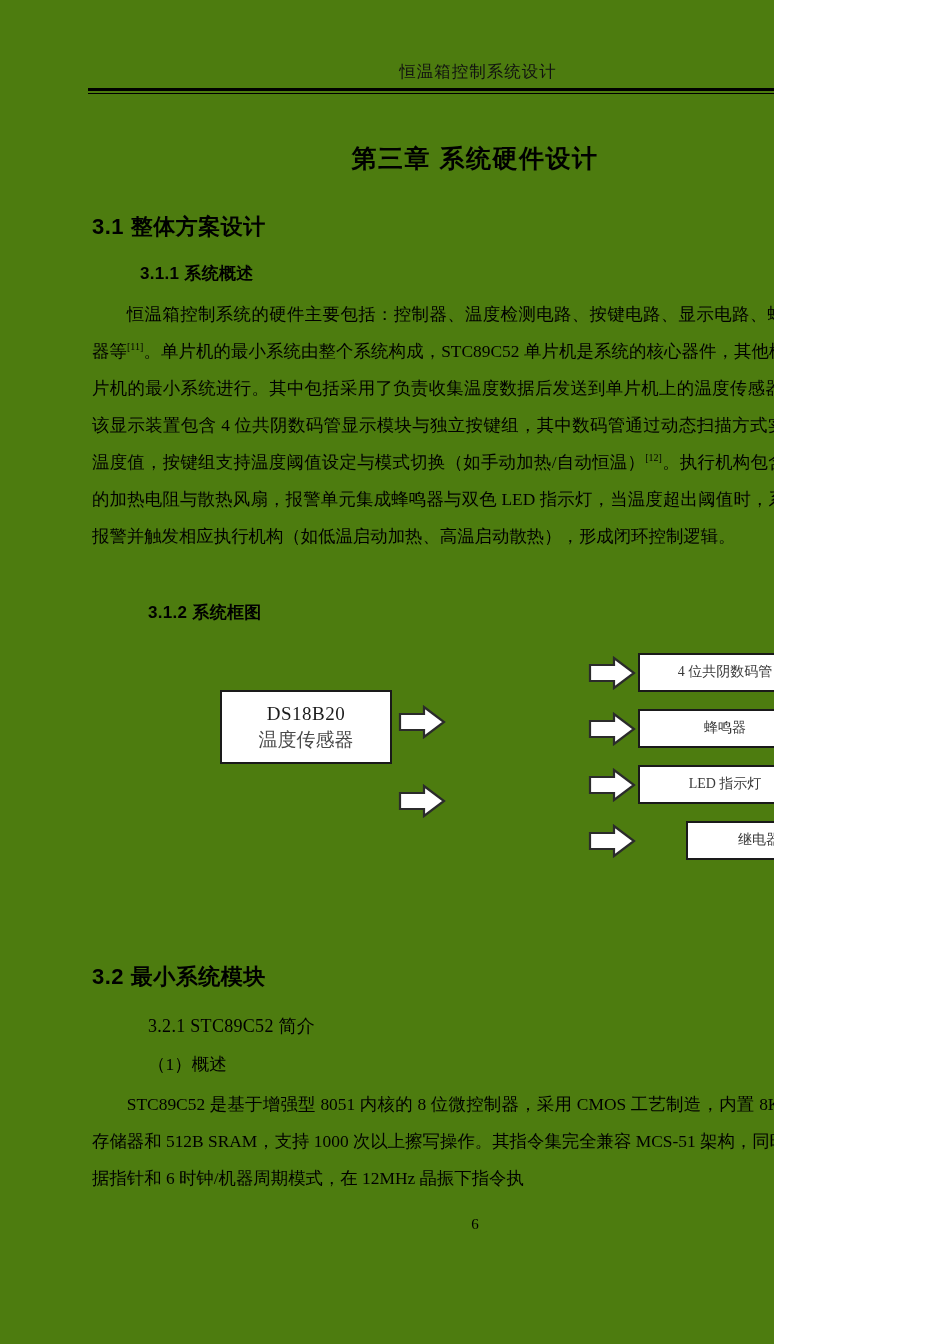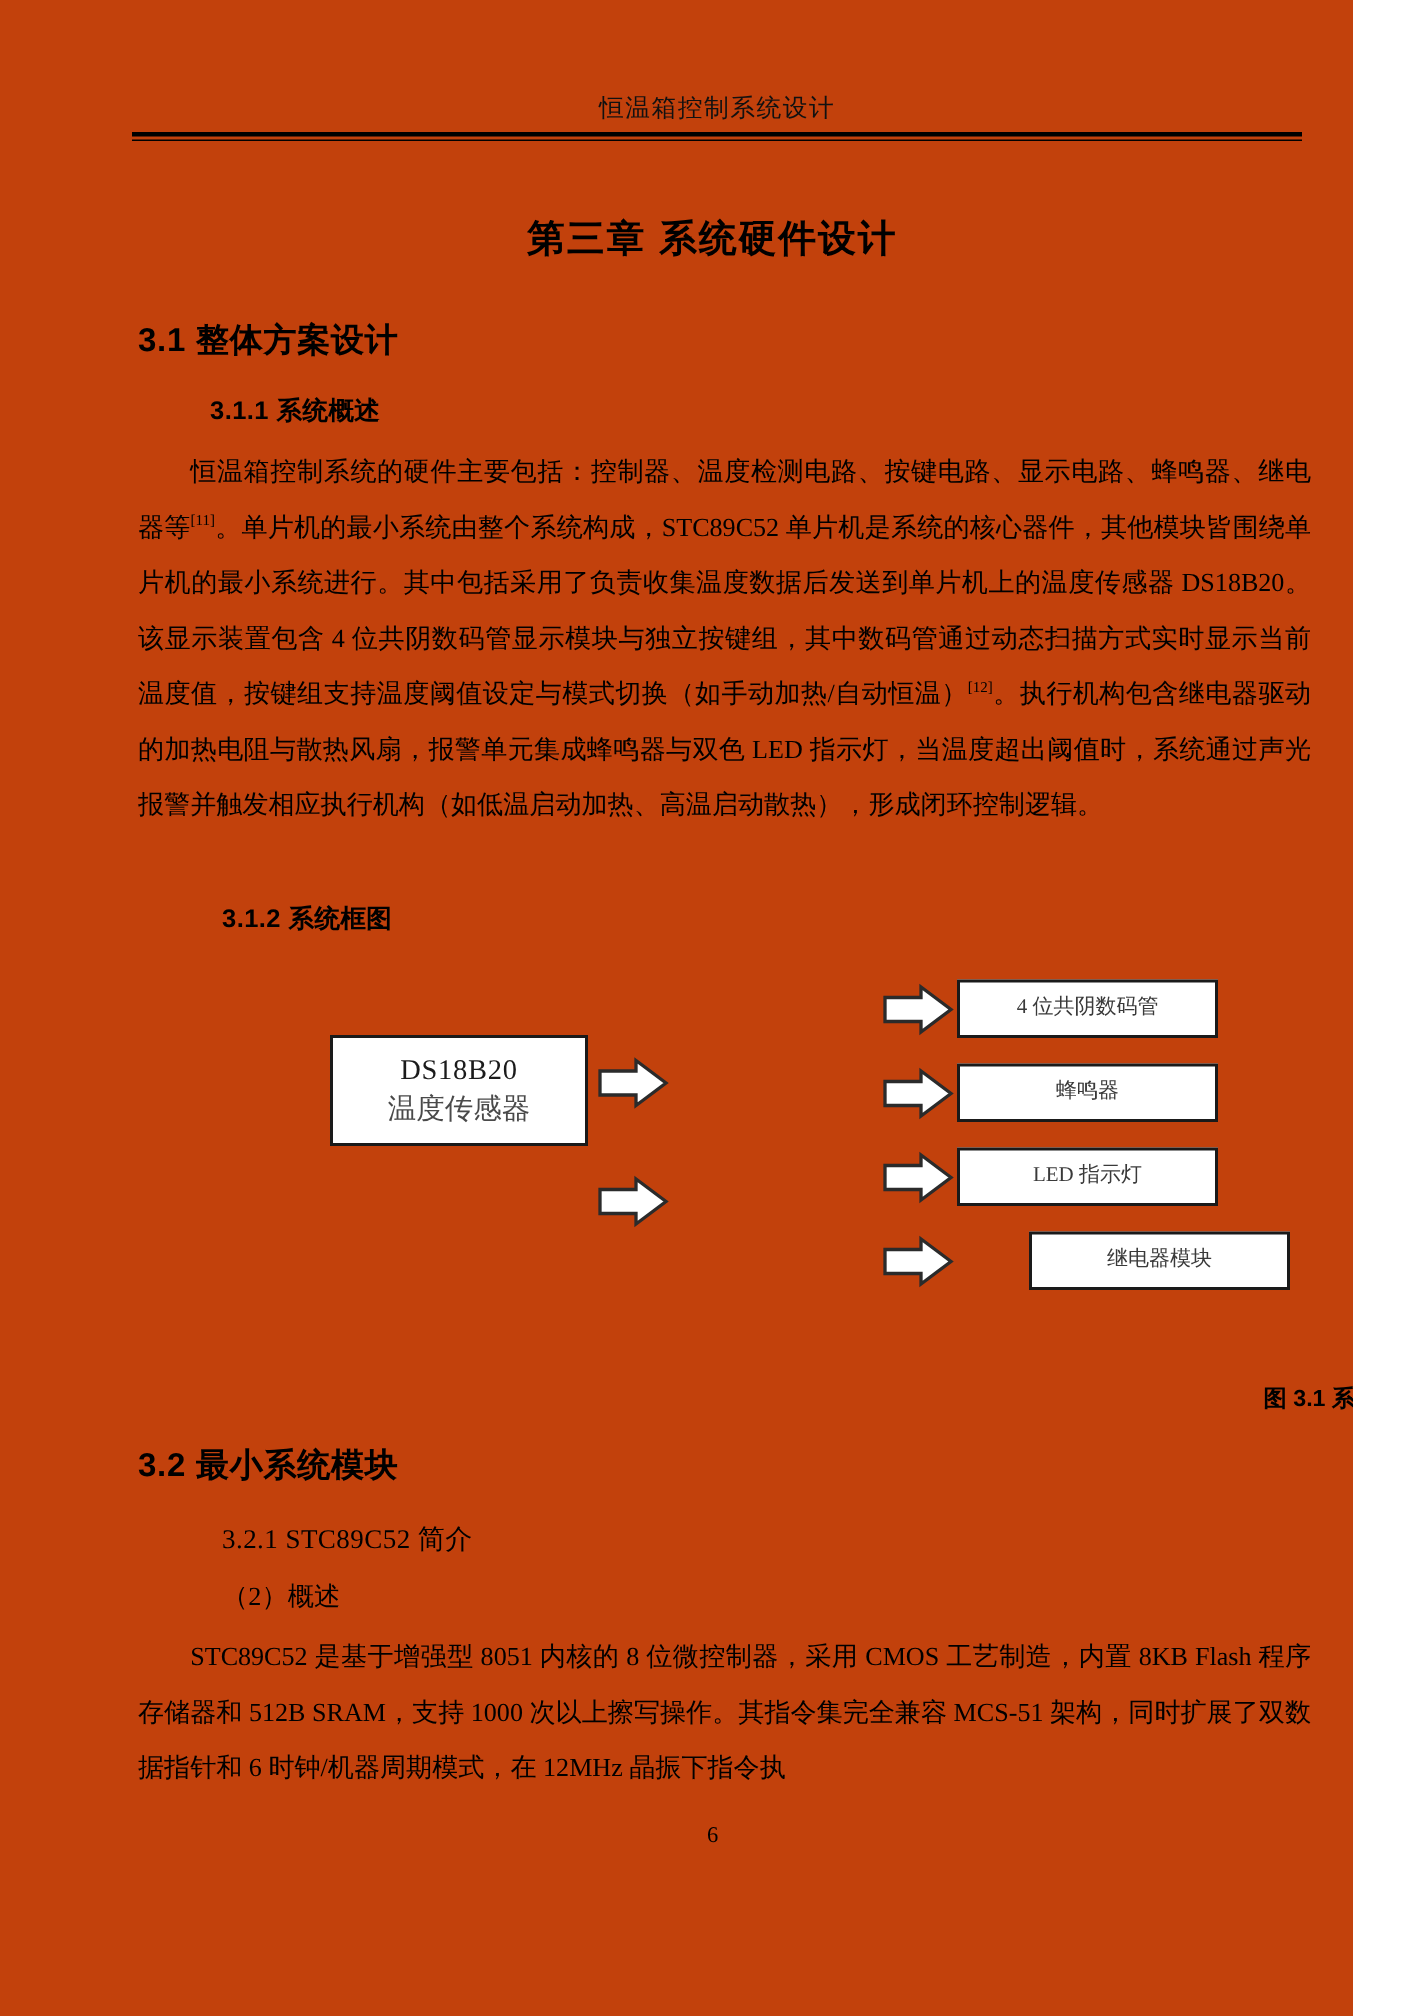--- a/index.html
+++ b/index.html
@@ -2,23 +2,23 @@
 <html><head>
 <meta charset="utf-8">
 <style>
   html, body {
     margin: 0;
     padding: 0;
     background: #ffffff;
   }
   .page {
     position: relative;
-    width: 902px;
+    width: 774px;
     height: 1344px;
-    background: #c2410c;
+    background: #4d7c0f;
     overflow: hidden;
     font-family: "Liberation Serif", "DejaVu Serif", serif;
     color: #000000;
   }
 
   
   .header-area {
     position: absolute;
     left: 88px;
     top: 62px;
@@ -229,19 +229,19 @@
     </div>
     <div class="dbox box-out out-3">
       <span class="l1">继电器模块</span>
     </div>
   </div>
 
   <div class="caption">图 3.1 系统框图</div>
 
   <div class="h2" style="left:92px; top:962px;">3.2 最小系统模块</div>
   <div class="h3-serif" style="left:148px; top:1014px;">3.2.1 STC89C52 简介</div>
-  <div class="plain-line" style="left:148px; top:1052px;">（2）概述</div>
+  <div class="plain-line" style="left:148px; top:1052px;">（1）概述</div>
 
   <div class="para" style="top:1086px;">STC89C52 是基于增强型 8051 内核的 8 位微控制器，采用 CMOS 工艺制造，内置 8KB Flash 程序存储器和 512B SRAM，支持 1000 次以上擦写操作。其指令集完全兼容 MCS-51 架构，同时扩展了双数据指针和 6 时钟/机器周期模式，在 12MHz 晶振下指令执</div>
 
   <div class="page-number">6</div>
 
 </div>
 
 </body></html>

